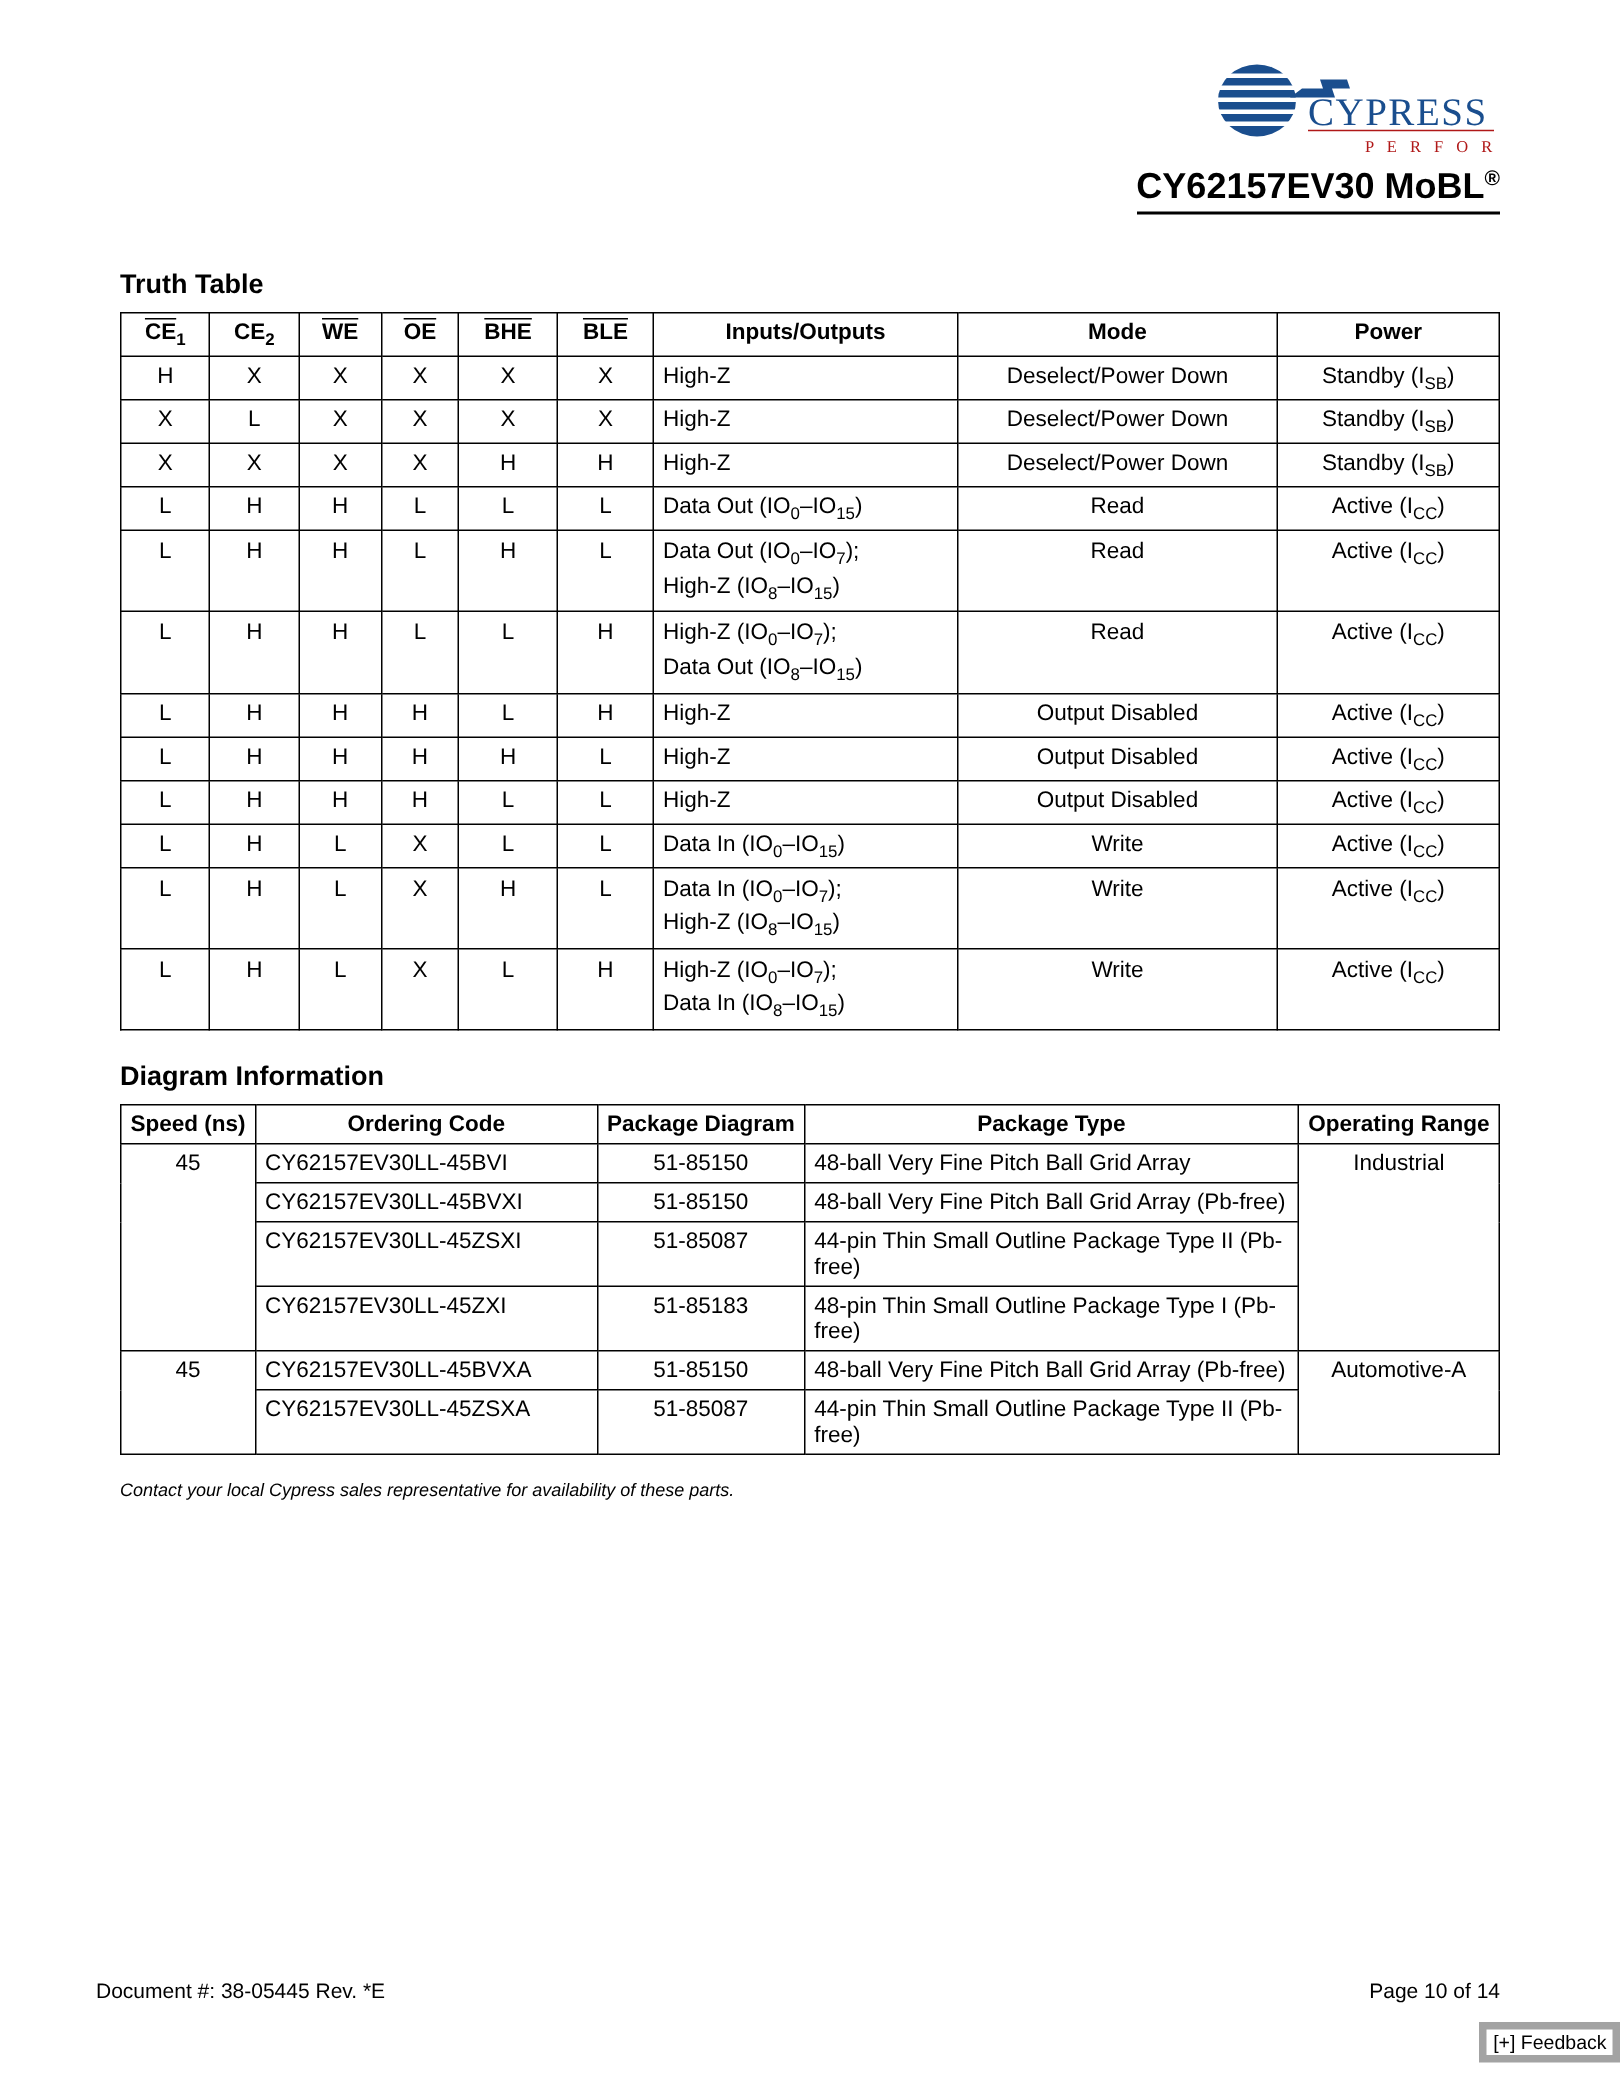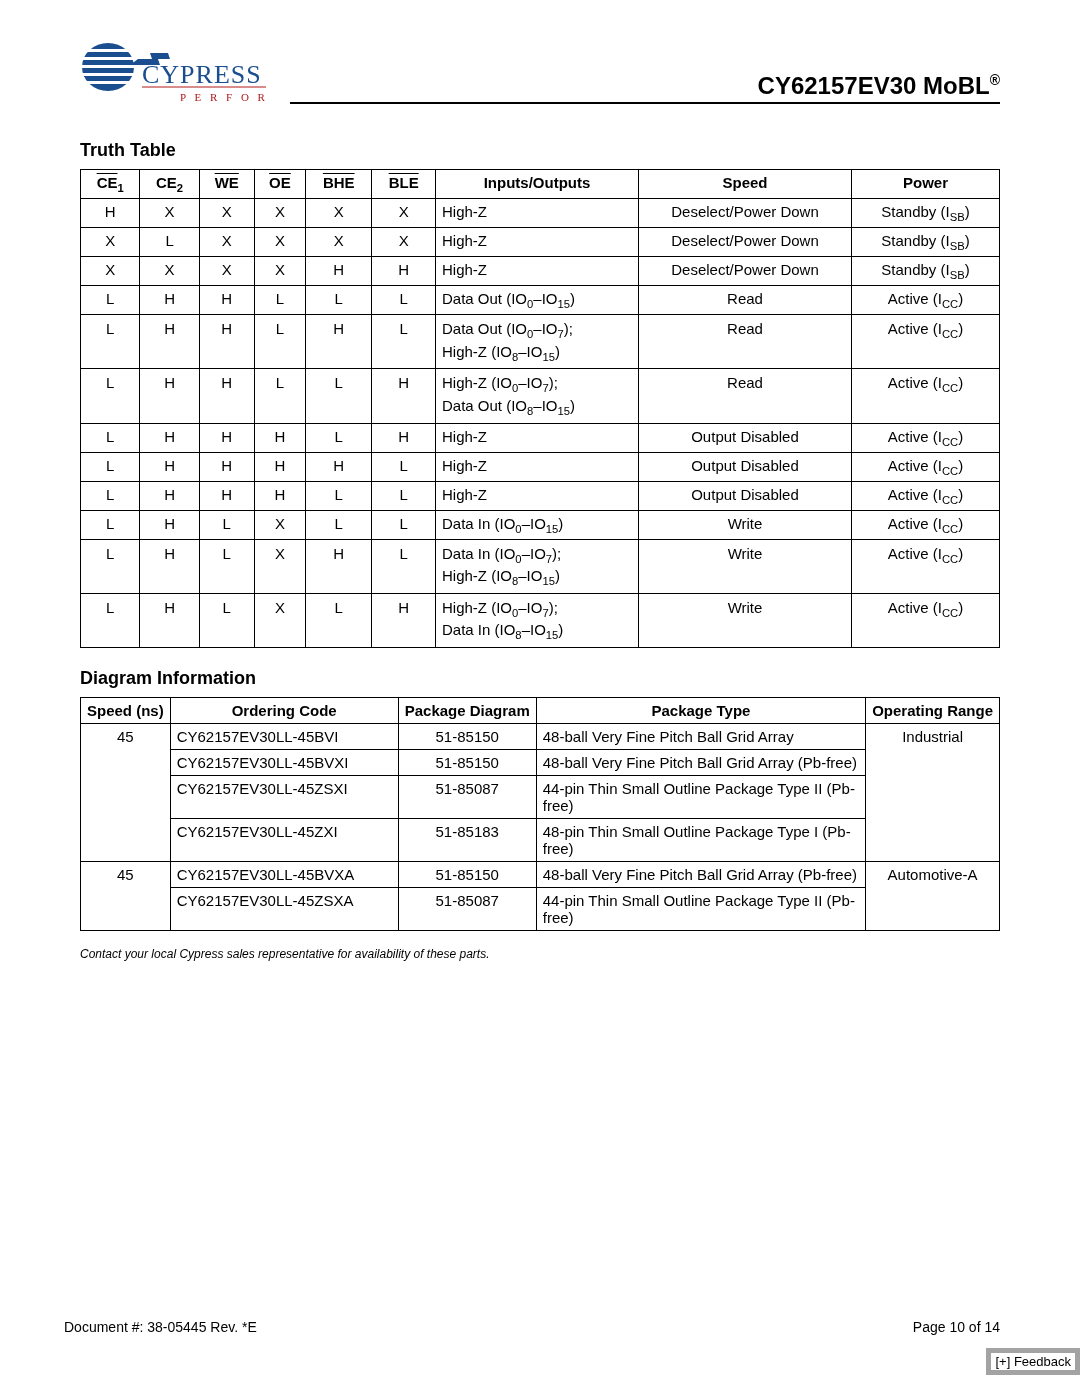--- a/index.html
+++ b/index.html
@@ -13,20 +13,21 @@
   .page {
     padding: 35px 80px 0 80px;
     min-height: 1340px;
     position: relative;
   }
   .header {
     display: flex;
     align-items: flex-end;
     justify-content: space-between;
     margin-bottom: 30px;
+    flex-direction: column;
   }
   .logo {
     display: flex;
     align-items: center;
   }
   .part-title {
     font-size: 24px;
     font-weight: bold;
     border-bottom: 2px solid #000;
     padding-bottom: 2px;
@@ -115,21 +116,21 @@
   <table class="tt">
     <thead>
       <tr>
         <th><span class="ov">CE</span><sub>1</sub></th>
         <th><span>CE</span><sub>2</sub></th>
         <th><span class="ov">WE</span></th>
         <th><span class="ov">OE</span></th>
         <th><span class="ov">BHE</span></th>
         <th><span class="ov">BLE</span></th>
         <th style="width:190px">Inputs/Outputs</th>
-        <th style="width:200px">Speed</th>
+        <th style="width:200px">Mode</th>
         <th style="width:135px">Power</th>
       </tr>
     </thead>
     <tbody id="tt-body">
         <tr>
           <td>H</td>
           <td>X</td>
           <td>X</td>
           <td>X</td>
           <td>X</td>

